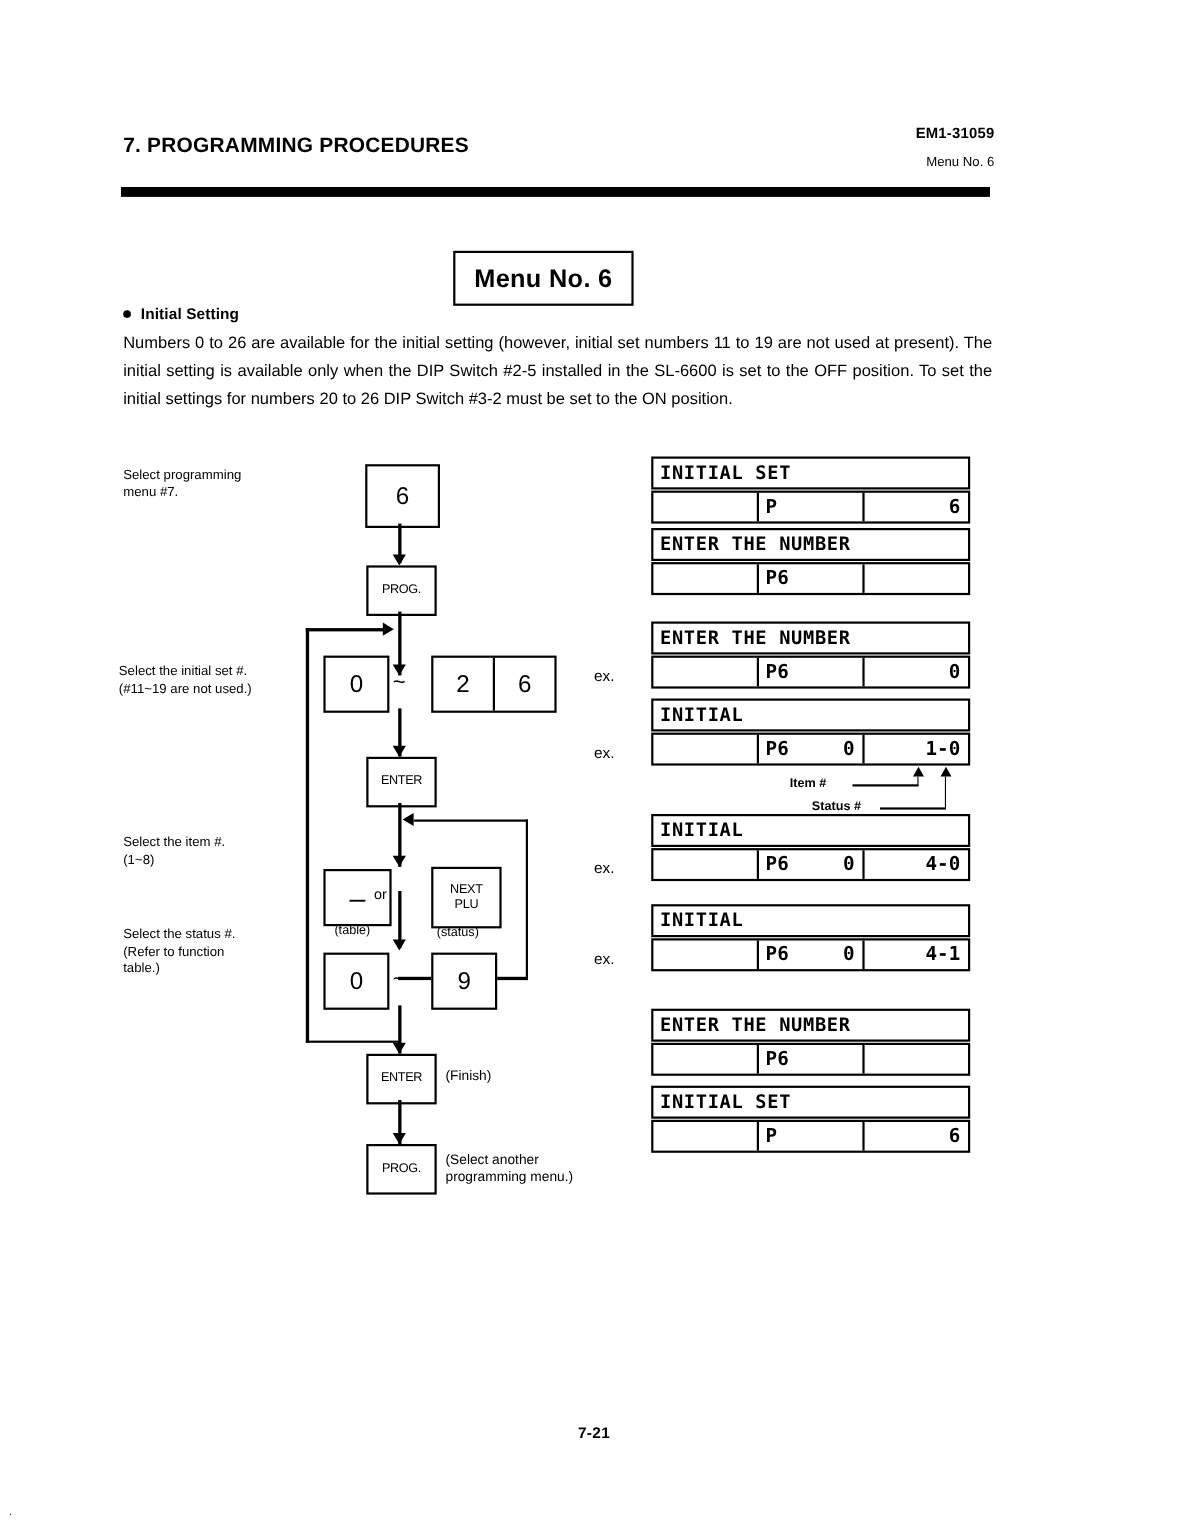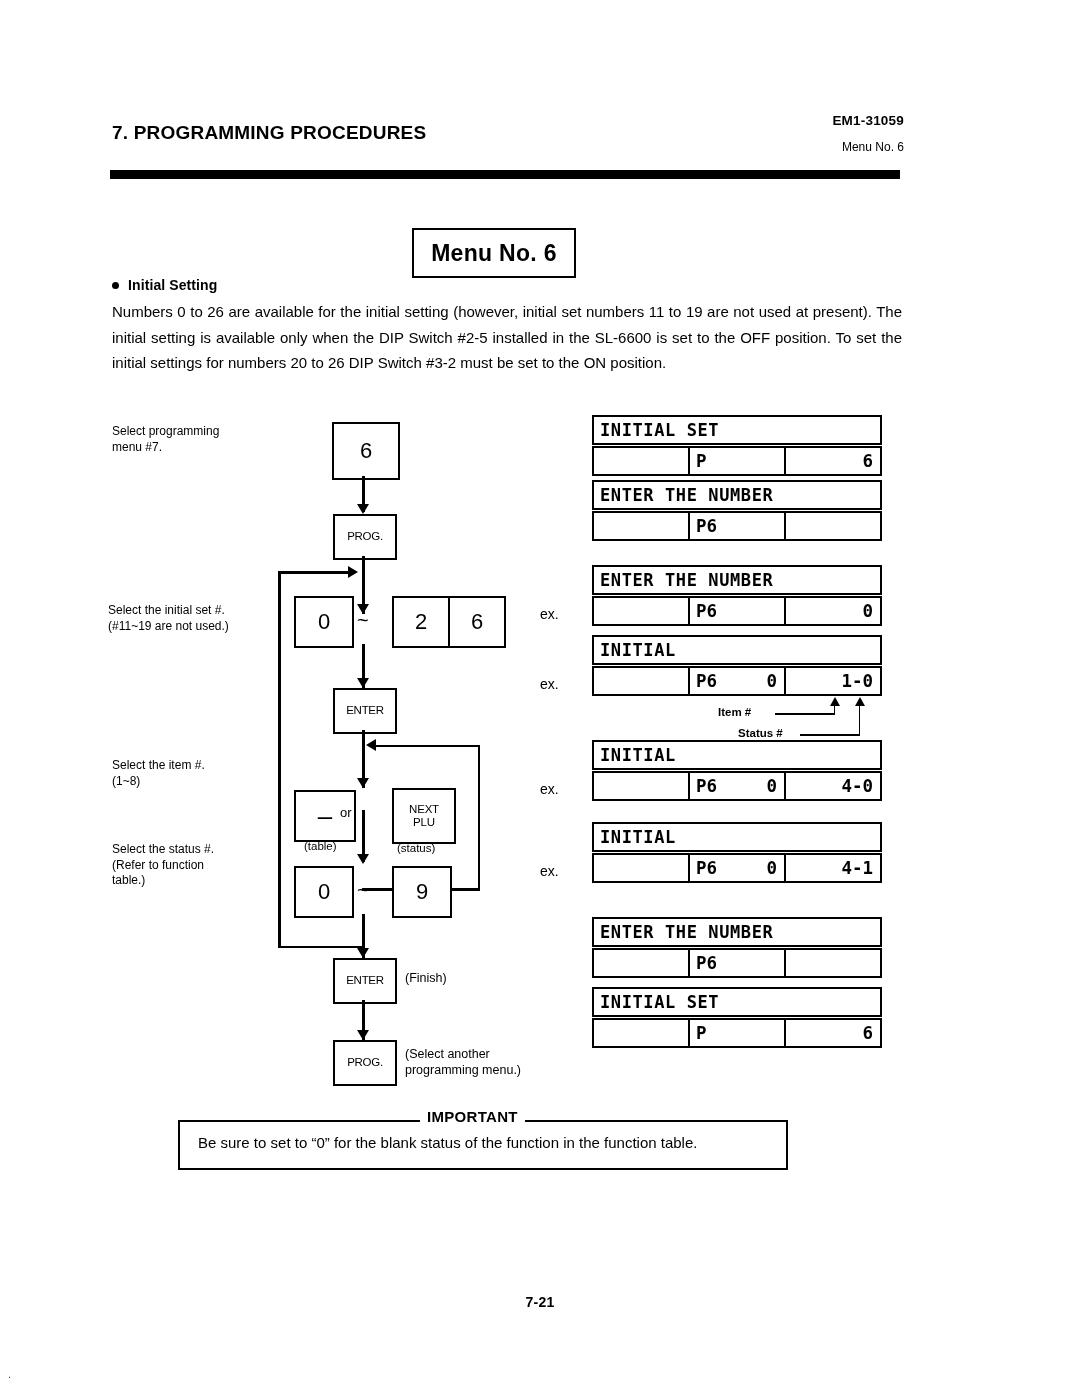--- a/index.html
+++ b/index.html
@@ -357,22 +357,17 @@
       <div class="cell">
           <span class="lft">P</span>
           <span class="rgt"></span>
         </div>
       <div class="cell">
           <span class="rgt">6</span>
         </div>
     </div>
   </div>
 
-  <div id="important">
-    <div id="important-frame"></div>
-    <div id="important-label">IMPORTANT</div>
-    <div id="important-text">Be sure to set to “0” for the blank status of the function in the function table.</div>
-  </div>
 
   <div id="page-number">7-21</div>
   <div id="corner-dot">.</div>
 
 </div>
 
 </body></html>

